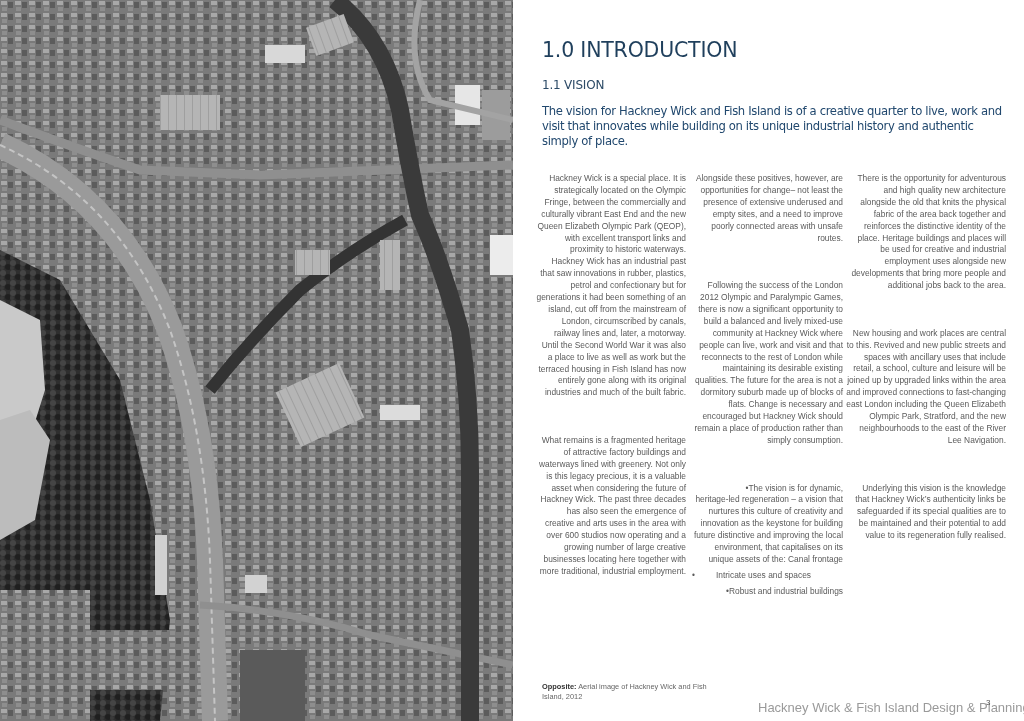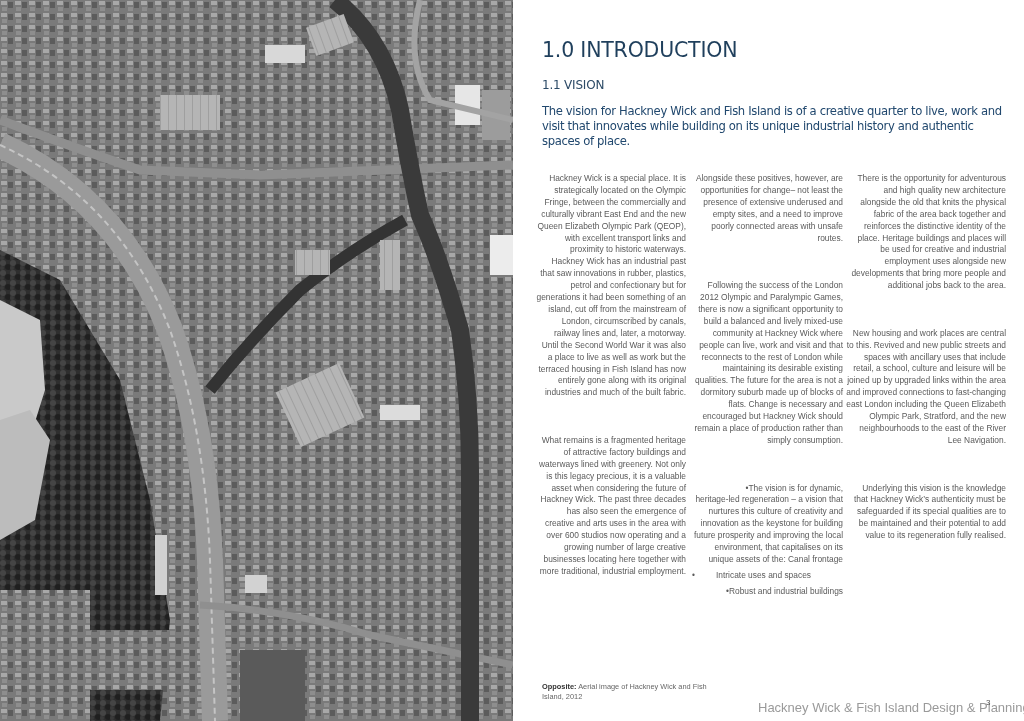--- a/index.html
+++ b/index.html
@@ -79,49 +79,49 @@
 
     <rect x="0" y="590" width="90" height="131" fill="url(#urban)"></rect>
 
     <path d="M420 0 Q405 60 430 100 L513 120" stroke="#a3a3a3" stroke-width="6" fill="none"></path>
   </svg>
 </div>
 
 <div class="page">
   <div class="h1">1.0 INTRODUCTION</div>
   <div class="h2">1.1 VISION</div>
-  <div class="lead">The vision for Hackney Wick and Fish Island is of a creative quarter to live, work and visit that innovates while building on its unique industrial history and authentic spaces of place.</div>
+  <div class="lead">The vision for Hackney Wick and Fish Island is of a creative quarter to live, work and visit that innovates while building on its unique industrial history and authentic simply of place.</div>
 
   <div class="col c1">
     <p>Hackney Wick is a special place. It is strategically located on the Olympic Fringe, between the commercially and culturally vibrant East End and the new Queen Elizabeth Olympic Park (QEOP), with excellent transport links and proximity to historic waterways.  Hackney Wick has an industrial past that saw innovations in rubber, plastics, petrol and confectionary but for generations it had been something of an island, cut off from the mainstream of London, circumscribed by canals, railway lines and, later, a motorway. Until the Second World War it was also a place to live as well as work but the terraced housing in Fish Island has now entirely gone along with its original industries and much of the built fabric.</p>
     <div class="gap2"></div>
     <p>What remains is a fragmented heritage of attractive factory buildings and waterways lined with greenery. Not only is this legacy precious, it is a valuable asset when considering the future of Hackney Wick. The past three decades has also seen the emergence of creative and arts uses in the area with over 600 studios now operating and a growing number of large creative businesses locating here together with more traditional, industrial employment.</p>
   </div>
 
   <div class="col c2">
     <p>Alongside these positives, however, are opportunities for change– not least the presence of extensive underused and empty sites, and a need to improve poorly connected areas with unsafe routes.</p>
     <div class="gap2"></div>
     <p>Following the success of the London 2012 Olympic and Paralympic Games, there is now a significant opportunity to build a balanced and lively mixed-use community at Hackney Wick where people can live, work and visit and that reconnects to the rest of London while maintaining its desirable existing qualities. The future for the area is not a dormitory suburb made up of blocks of flats. Change is necessary and encouraged but Hackney Wick should remain a place of production rather than simply consumption.</p>
     <div class="gap2"></div>
     <p style="text-indent:0;">
-      <span style="display:inline-block;width:23px;padding-left:1px;">•</span><span>The vision is for dynamic, heritage-led regeneration – a vision that nurtures this culture of creativity and innovation as the keystone for building future prosperity and improving the local environment, that capitalises on its unique assets of the: Canal frontage</span>
+      <span style="display:inline-block;width:23px;padding-left:1px;">•</span><span>The vision is for dynamic, heritage-led regeneration – a vision that nurtures this culture of creativity and innovation as the keystone for building future distinctive and improving the local environment, that capitalises on its unique assets of the: Canal frontage</span>
     </p>
     <div class="bullet">
       <span class="dot">•</span>
       <span>Intricate uses and spaces</span>
     </div>
     <p style="margin-top:4px;">
       <span style="display:inline-block;width:23px;padding-left:1px;">•</span><span>Robust and industrial buildings</span>
     </p>
   </div>
 
   <div class="col c3">
     <p>There is the opportunity for adventurous and high quality new architecture alongside the old that knits the physical fabric of the area back together and reinforces the distinctive identity of the place. Heritage buildings and places will be used for creative and industrial employment uses alongside new developments that bring more people and additional jobs back to the area.</p>
     <div class="gap2"></div>
     <p>New housing and work places are central to this. Revived and new public streets and spaces with ancillary uses that include retail, a school, culture and leisure will be joined up by upgraded links within the area and improved connections to fast-changing east London including the Queen Elizabeth Olympic Park, Stratford, and the new neighbourhoods to the east of the River Lee Navigation.</p>
     <div class="gap2"></div>
-    <p>Underlying this vision is the knowledge that Hackney Wick’s authenticity must be safeguarded if its special qualities are to be maintained and their potential to add value to its regeneration fully realised.</p>
+    <p>Underlying this vision is the knowledge that Hackney Wick’s authenticity links be safeguarded if its special qualities are to be maintained and their potential to add value to its regeneration fully realised.</p>
   </div>
 
   <div class="caption"><b>Opposite:</b><span> Aerial image of Hackney Wick and Fish Island, 2012</span></div>
   <div class="footer">Hackney Wick &amp; Fish Island Design &amp; Planning Guidance</div>
   <div class="pageno">3</div>
 </div>
 
 </body></html>

